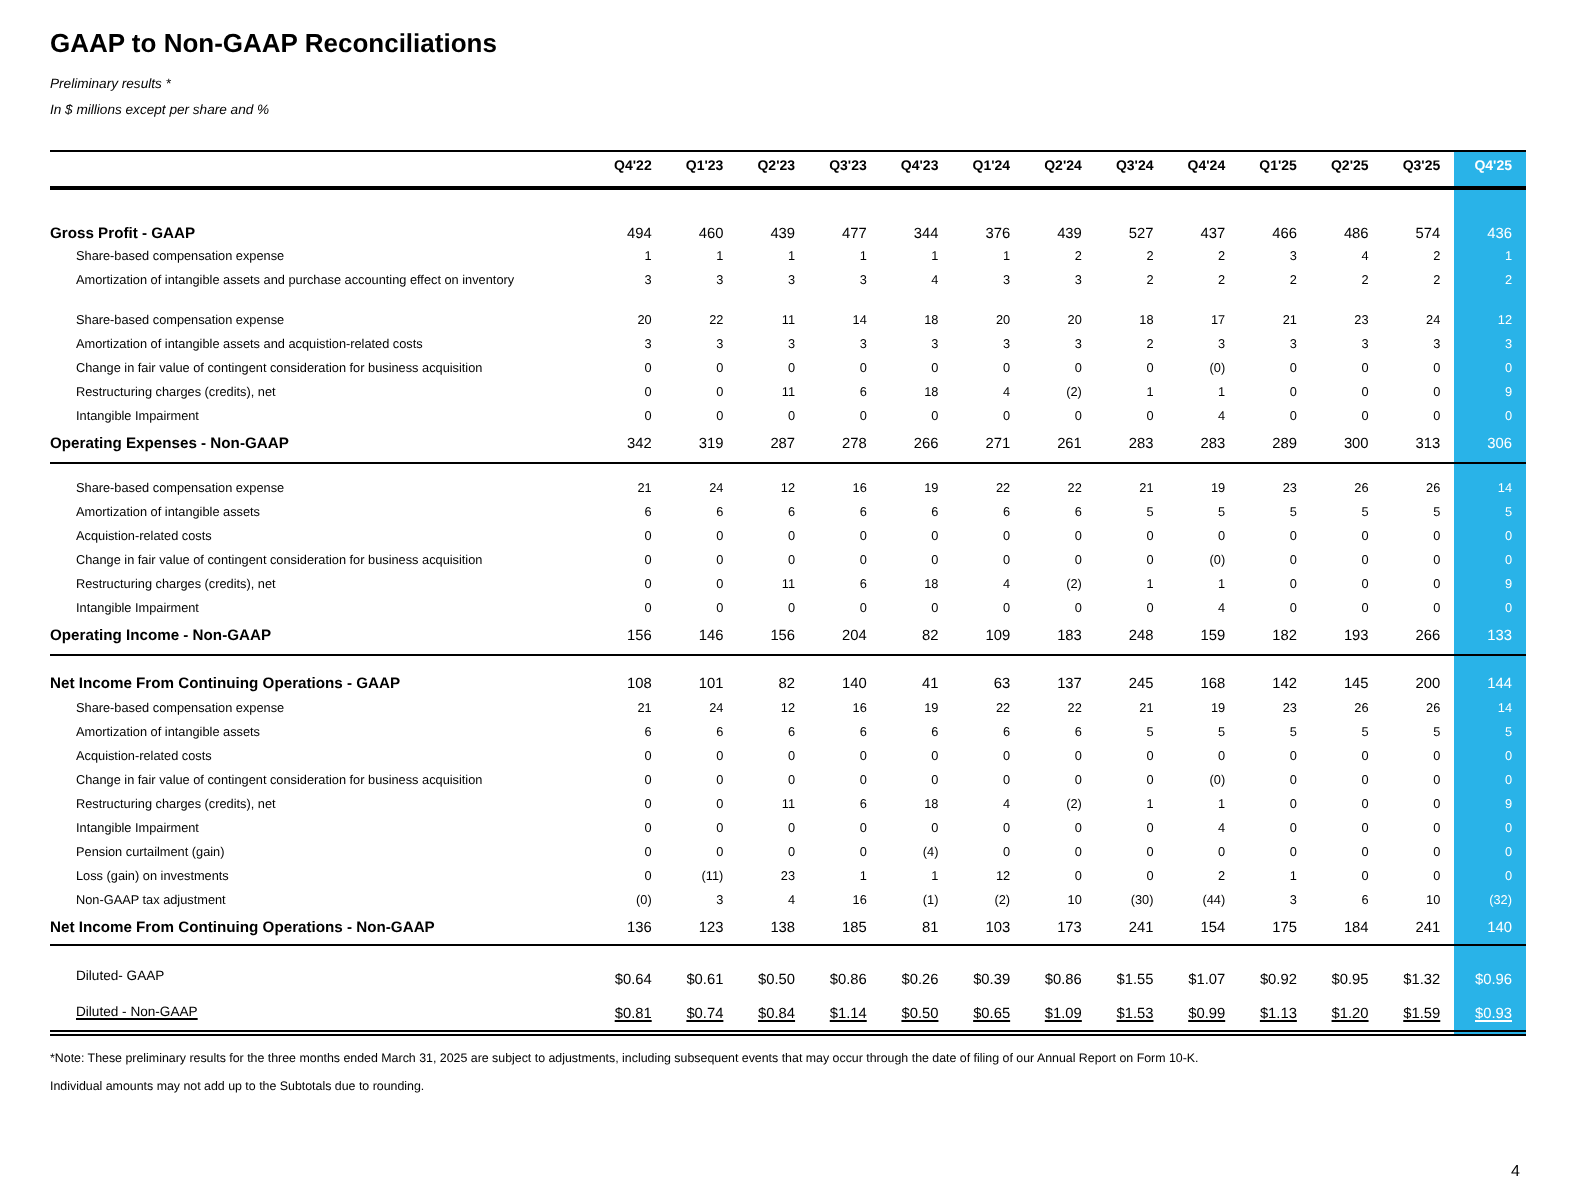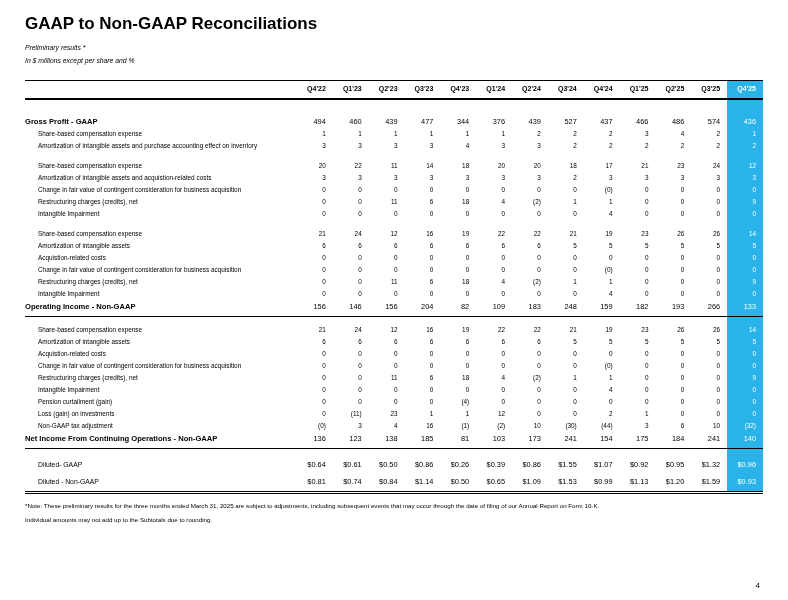--- a/index.html
+++ b/index.html
@@ -2,37 +2,37 @@
 <html style="--accent: #29b3e8;"><head>
 <meta charset="utf-8">
 <style>
   * { box-sizing: border-box; }
   html,body { margin:0; padding:0; background:#e8e8e8; }
   body { font-family:"Liberation Sans", sans-serif; color:#000; }
   .slide {
     position:relative; width:788px; height:600px; background:#fff;
     padding:12px 25px 0 25px; overflow:hidden;
   }
-  .title { font-size:17px; font-weight:bold; margin:2px 0 10px 0; }
+  .title { font-size:13px; font-weight:bold; margin:2px 0 10px 0; }
   .sub { font-size:6.8px; font-style:italic; margin:0 0 6px 0; }
   table.recon { border-collapse:collapse; width:738px; table-layout:fixed; margin-top:16px; }
   table.recon th, table.recon td { padding:2px 7px 2px 0; vertical-align:bottom; line-height:1.25; }
   table.recon thead th {
     font-size:7px; font-weight:bold; text-align:right;
     border-top:1.5px solid #000; border-bottom:2px solid #000;
     padding-top:4px; padding-bottom:4px;
   }
   table.recon thead th.lblh { text-align:left; }
   td.lbl { text-align:left; font-size:7.6px; padding-left:2px; }
   td.lbl.ind { padding-left:13px; font-size:6.4px; }
   td.val { text-align:right; font-size:7.4px; }
   tr.detail td.val { font-size:6.4px; }
   tr.total td.lbl, tr.header td.lbl { font-weight:bold; }
   tr.sec-end td { border-bottom:1.5px solid #000; padding-bottom:4px; }
-  tr.tbl-end td { border-bottom:3px double #000; }
+  tr.tbl-end td { border-bottom:3px double #000;text-decoration:underline; }
   tr.gap td { padding:0; height:8px; }
   tr.gap.lg td { height:16px; }
   tr.ps td { padding-top:4px; padding-bottom:4px; }
   tr.ps td.lbl.ind { font-size:6.8px; }
   tr.ps td.val { font-size:7.4px; }
   .hl { background:var(--accent,#29b3e8); color:#fff; }
   .footnotes { margin-top:8px; }
   .footnote { font-size:6.2px; margin:0 0 7px 0; }
   .page-num { position:absolute; right:28px; bottom:10px; font-size:8px; }
 </style>
@@ -233,20 +233,36 @@
           <td class="val">0</td>
           <td class="val">0</td>
           <td class="val">0</td>
           <td class="val">0</td>
           <td class="val">4</td>
           <td class="val">0</td>
           <td class="val">0</td>
           <td class="val">0</td>
           <td class="val hl">0</td>
         </tr>
+        <tr class="total sec-end">
+          <td class="lbl">Operating Expenses - Non-GAAP</td>
+          <td class="val">342</td>
+          <td class="val">319</td>
+          <td class="val">287</td>
+          <td class="val">278</td>
+          <td class="val">266</td>
+          <td class="val">271</td>
+          <td class="val">261</td>
+          <td class="val">283</td>
+          <td class="val">283</td>
+          <td class="val">289</td>
+          <td class="val">300</td>
+          <td class="val">313</td>
+          <td class="val hl">306</td>
+        </tr>
         <tr class="gap ">
           <td></td>
           <td></td>
           <td></td>
           <td></td>
           <td></td>
           <td></td>
           <td></td>
           <td></td>
           <td></td>
@@ -377,20 +393,36 @@
           <td></td>
           <td></td>
           <td></td>
           <td></td>
           <td></td>
           <td></td>
           <td></td>
           <td></td>
           <td class="hl"></td>
         </tr>
+        <tr class="total">
+          <td class="lbl">Net Income From Continuing Operations - GAAP</td>
+          <td class="val">108</td>
+          <td class="val">101</td>
+          <td class="val">82</td>
+          <td class="val">140</td>
+          <td class="val">41</td>
+          <td class="val">63</td>
+          <td class="val">137</td>
+          <td class="val">245</td>
+          <td class="val">168</td>
+          <td class="val">142</td>
+          <td class="val">145</td>
+          <td class="val">200</td>
+          <td class="val hl">144</td>
+        </tr>
         <tr class="detail">
           <td class="lbl ind">Share-based compensation expense</td>
           <td class="val">21</td>
           <td class="val">24</td>
           <td class="val">12</td>
           <td class="val">16</td>
           <td class="val">19</td>
           <td class="val">22</td>
           <td class="val">22</td>
           <td class="val">21</td>

